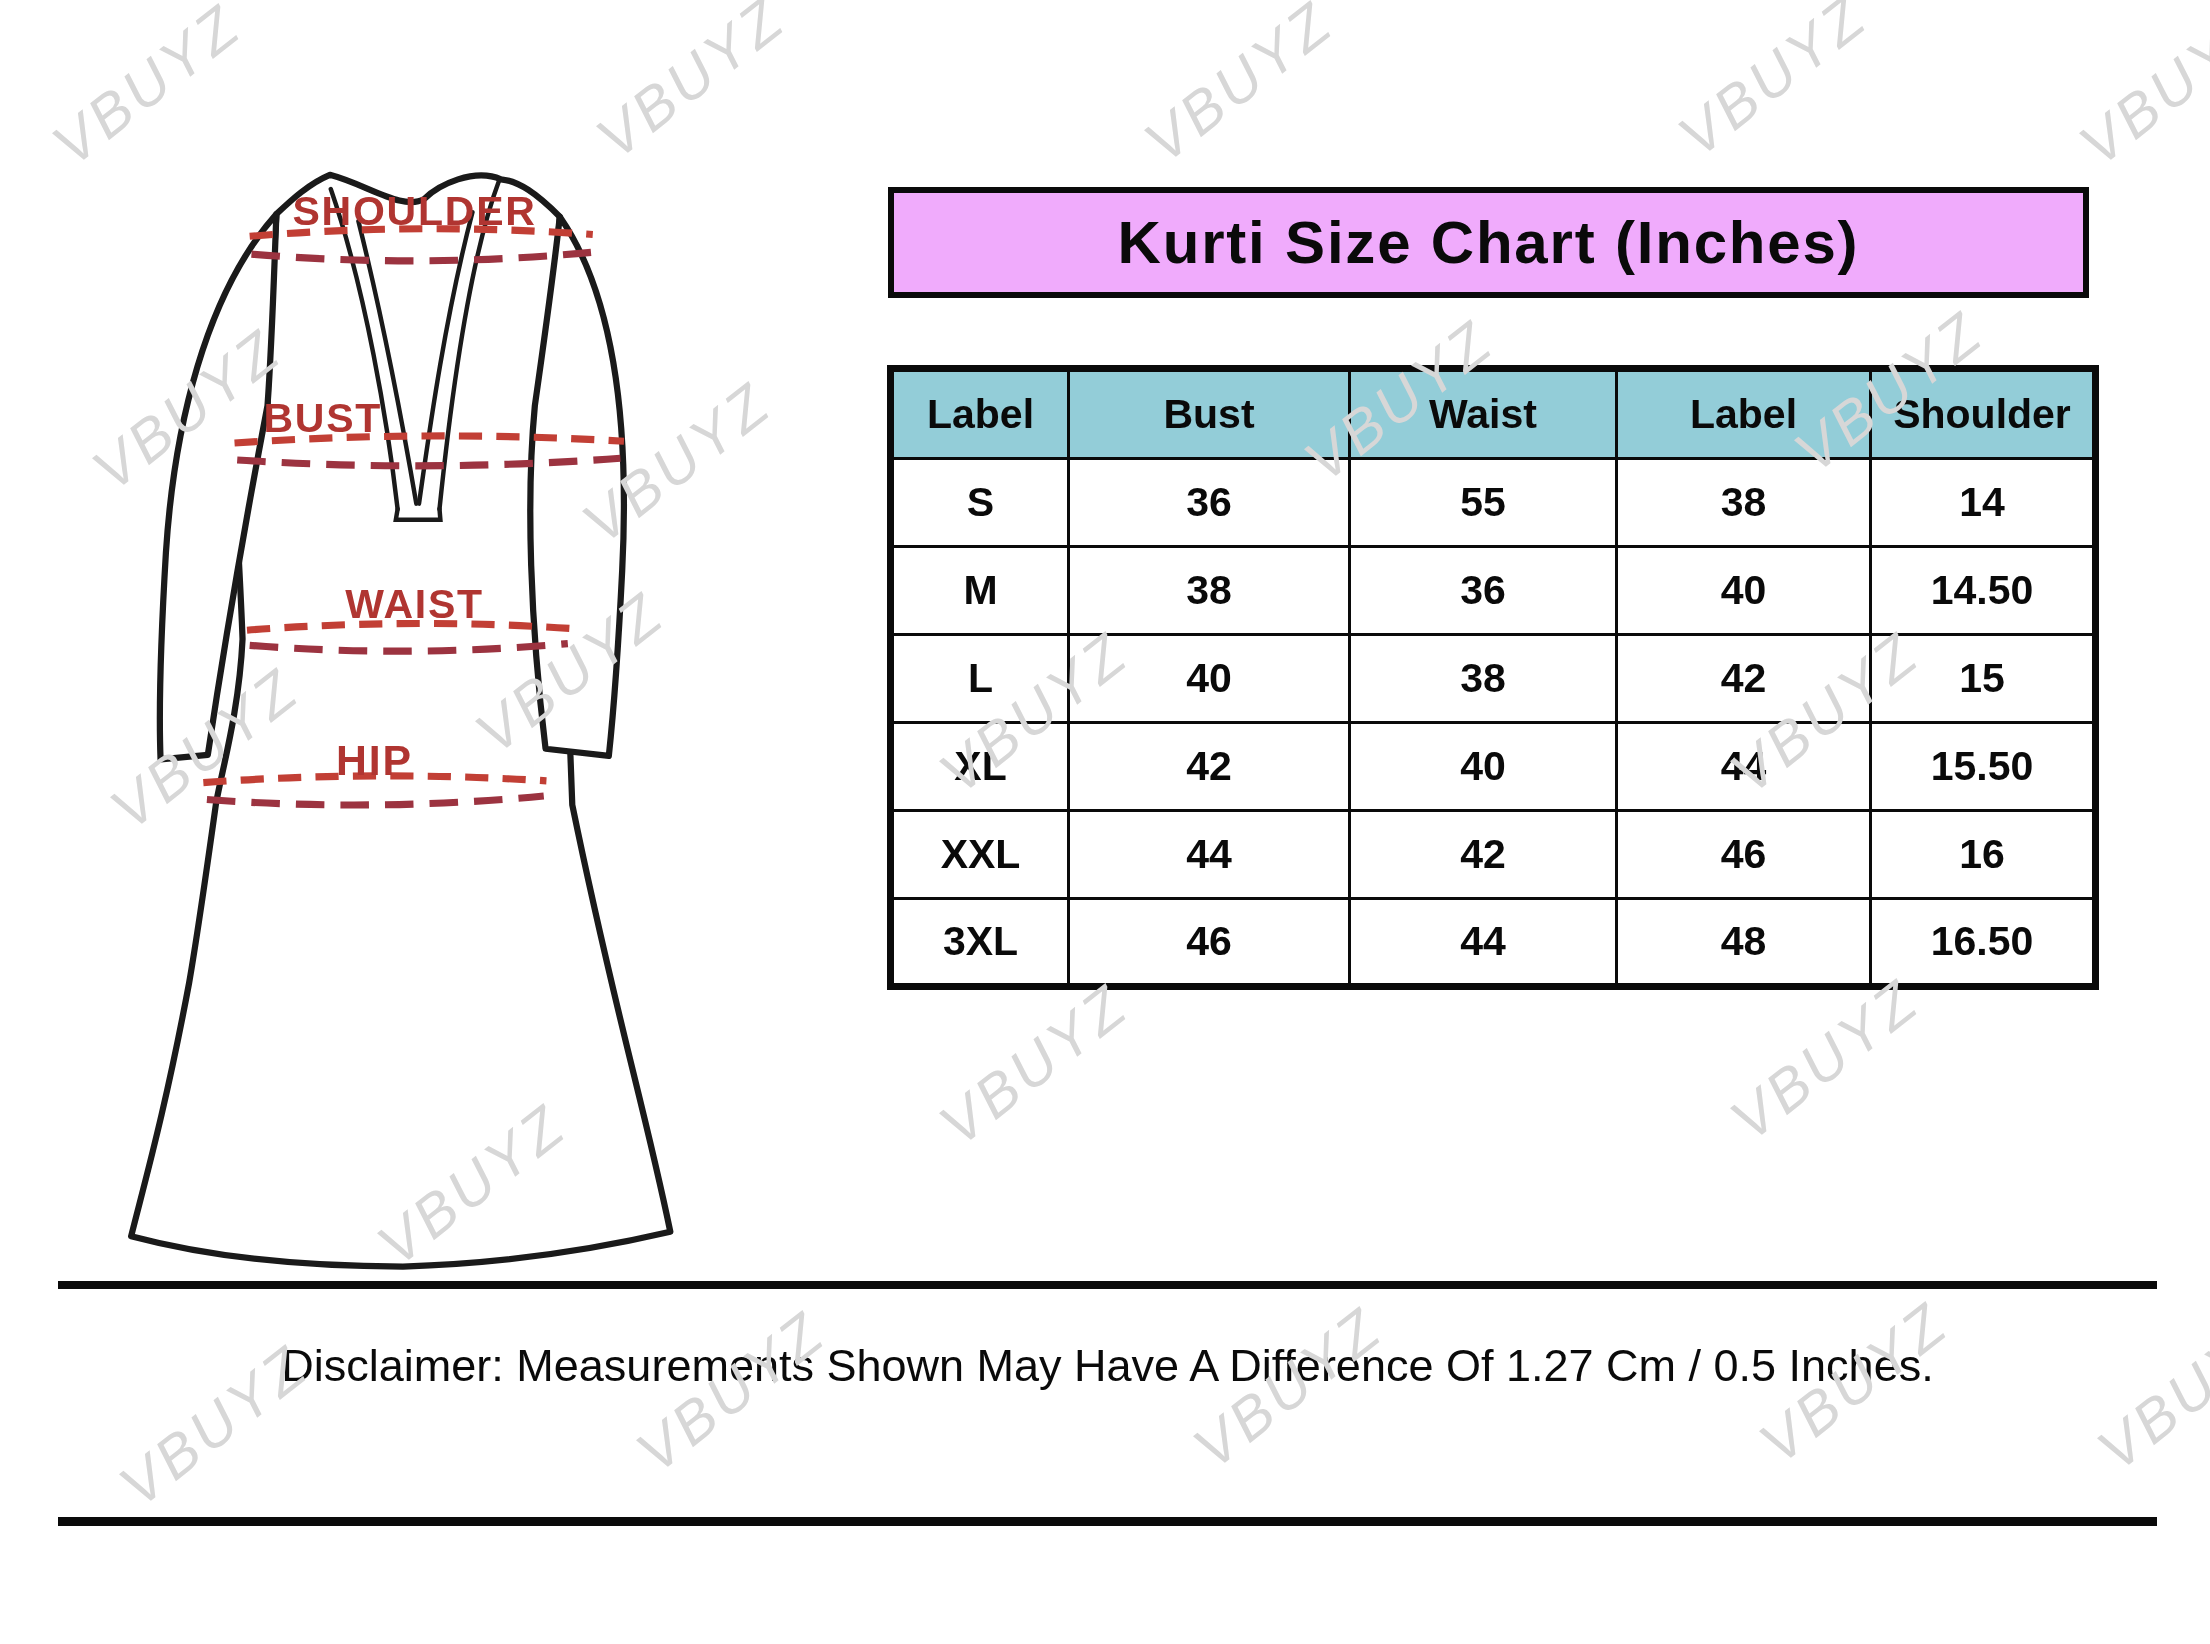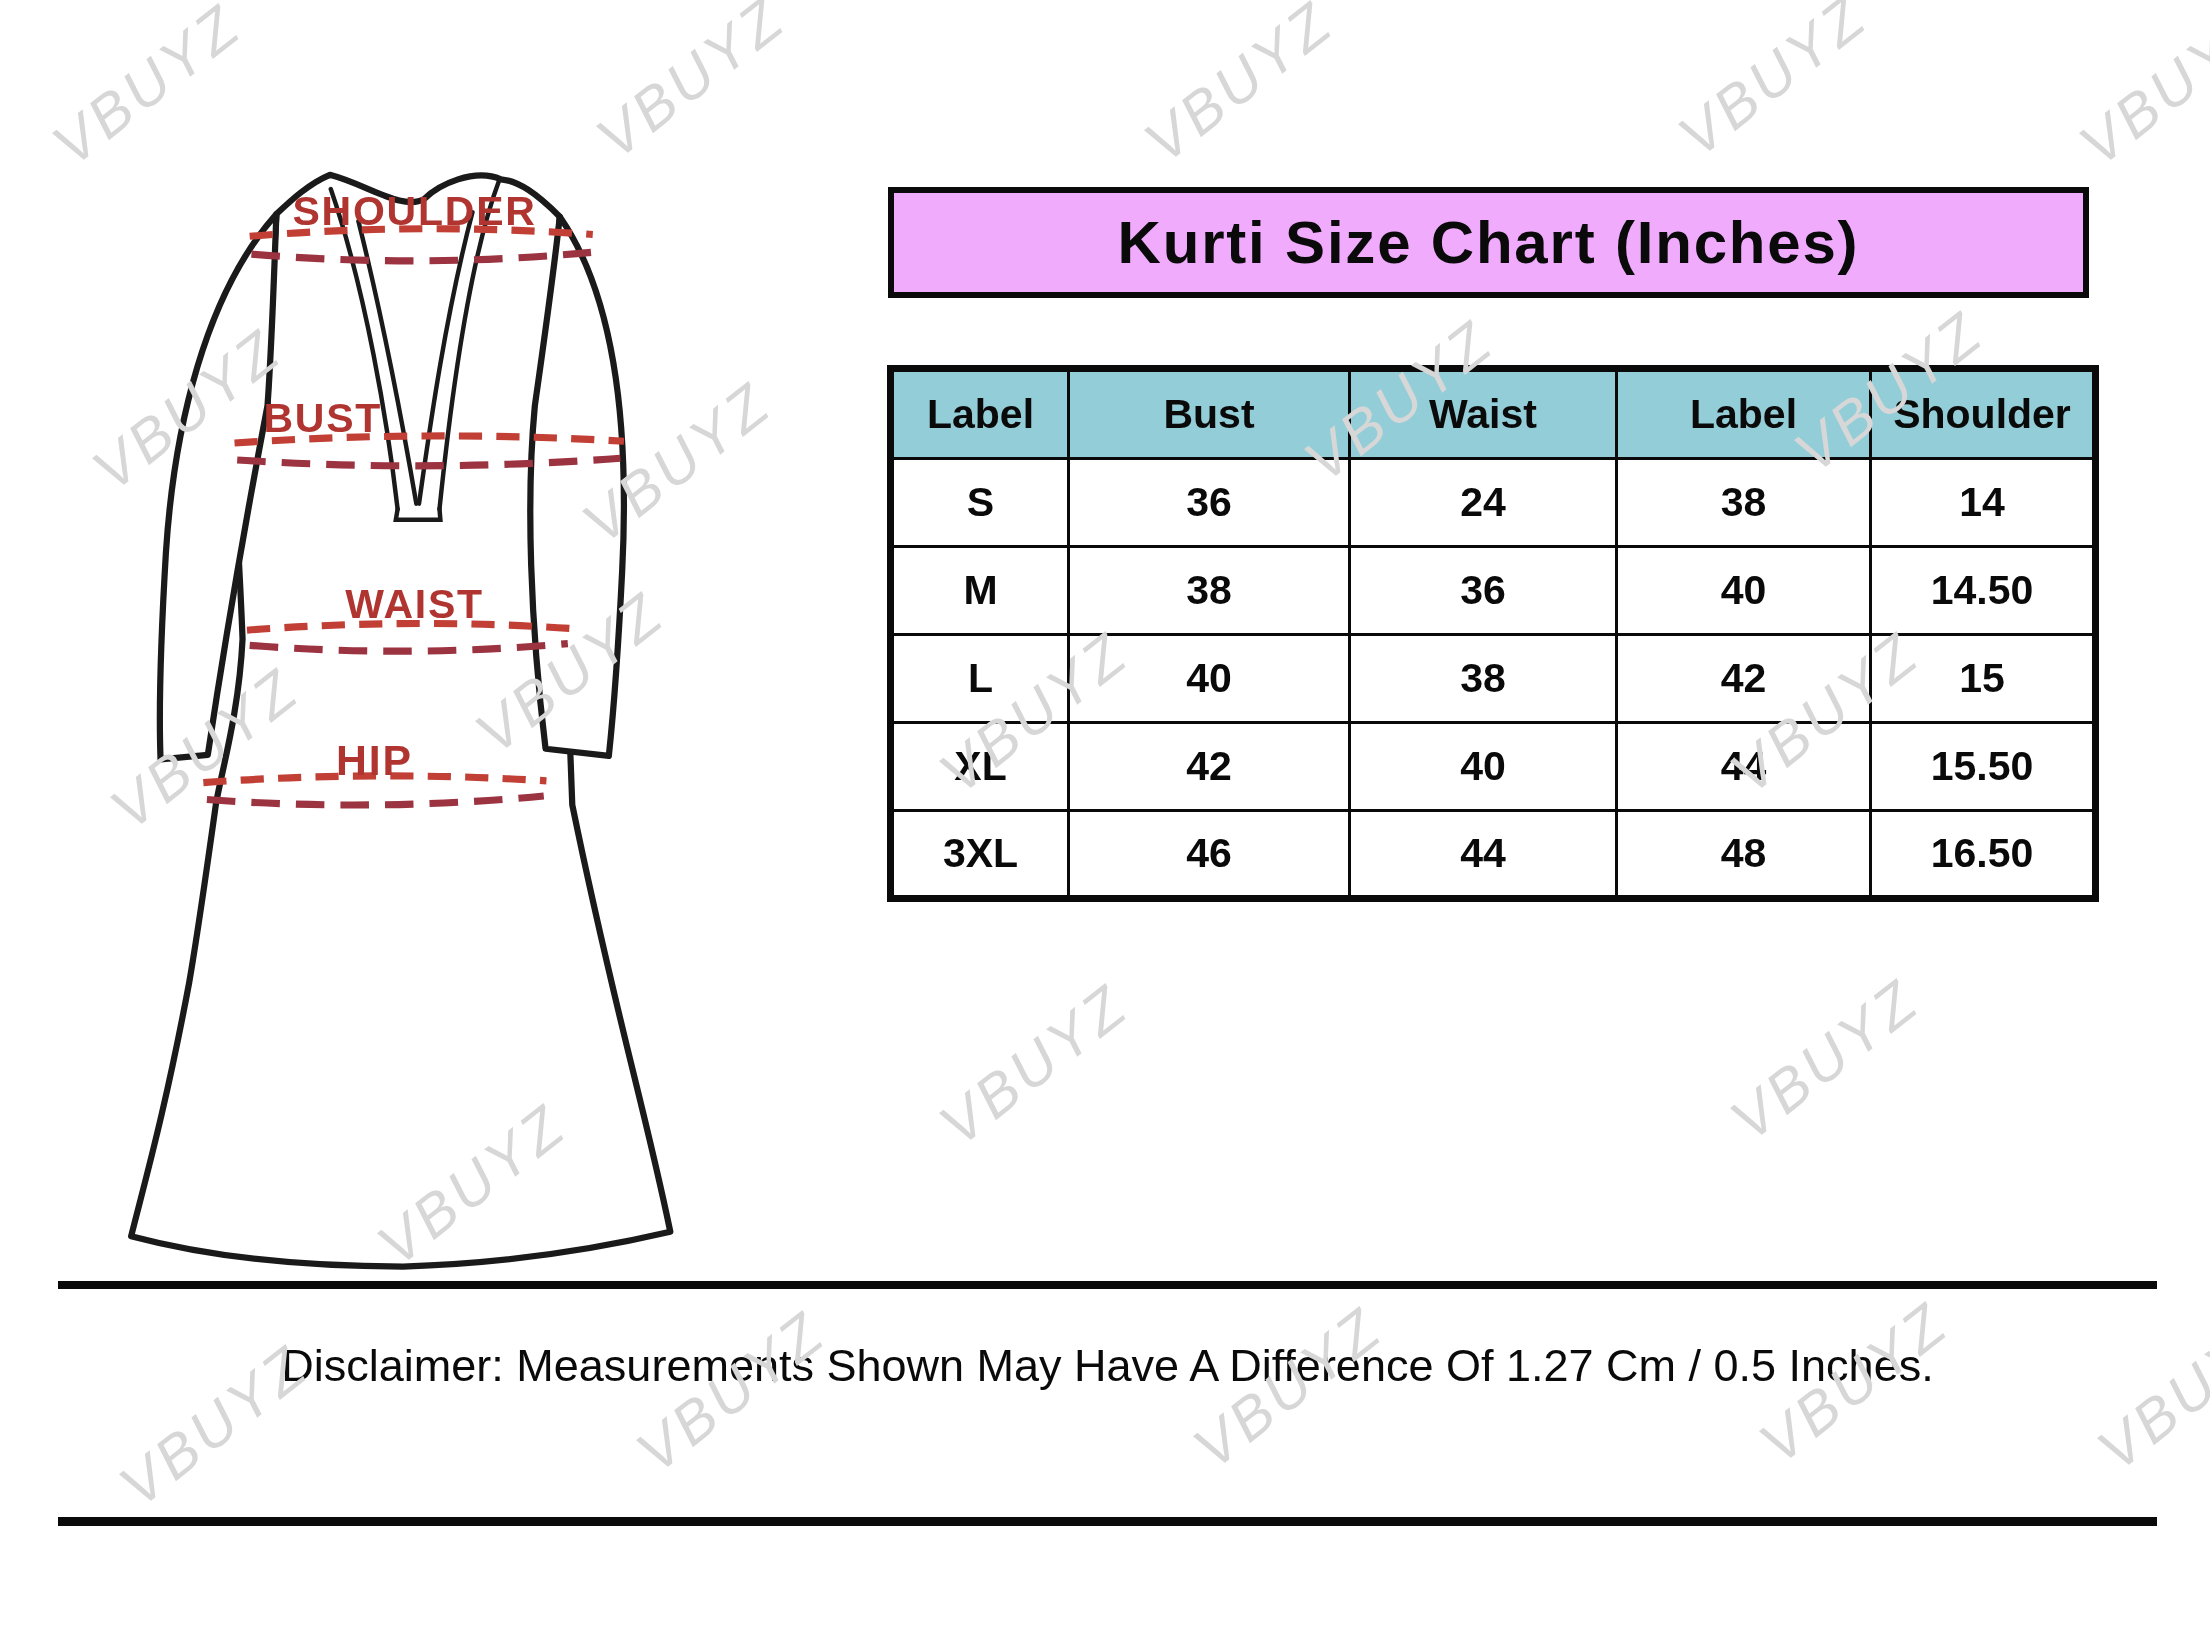--- a/index.html
+++ b/index.html
@@ -138,21 +138,21 @@
         <th>Bust</th>
         <th>Waist</th>
         <th>Label</th>
         <th>Shoulder</th>
       </tr>
     </thead>
     <tbody>
       <tr>
         <td>S</td>
         <td>36</td>
-        <td>24</td>
+        <td>55</td>
         <td>38</td>
         <td>14</td>
       </tr>
       <tr>
         <td>M</td>
         <td>38</td>
         <td>36</td>
         <td>40</td>
         <td>14.50</td>
       </tr>
@@ -162,20 +162,27 @@
         <td>38</td>
         <td>42</td>
         <td>15</td>
       </tr>
       <tr>
         <td>XL</td>
         <td>42</td>
         <td>40</td>
         <td>44</td>
         <td>15.50</td>
+      </tr>
+      <tr>
+        <td>XXL</td>
+        <td>44</td>
+        <td>42</td>
+        <td>46</td>
+        <td>16</td>
       </tr>
       <tr>
         <td>3XL</td>
         <td>46</td>
         <td>44</td>
         <td>48</td>
         <td>16.50</td>
       </tr>
     </tbody>
   </table>

